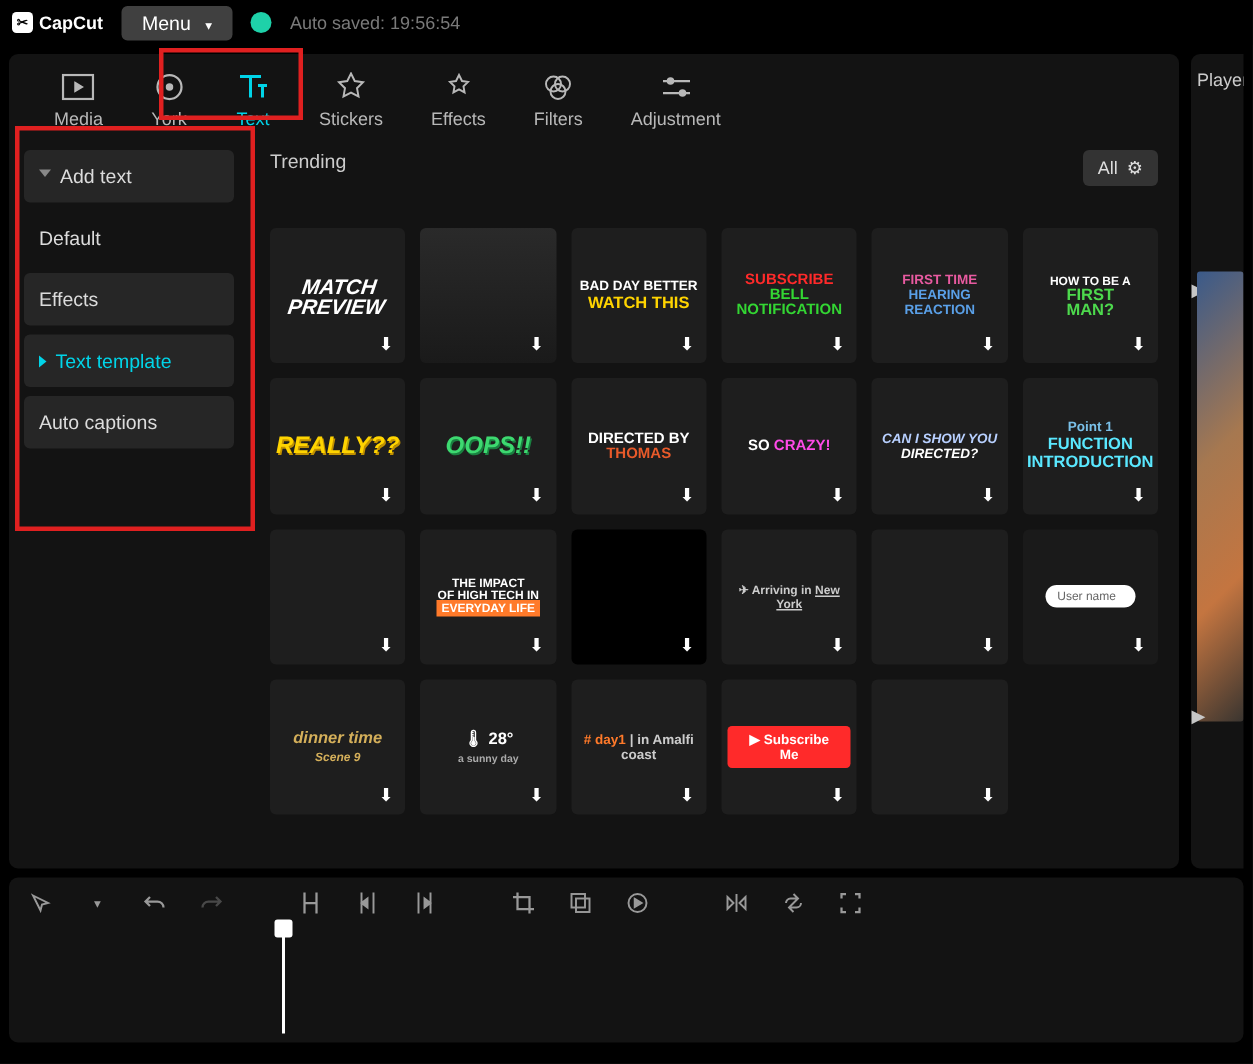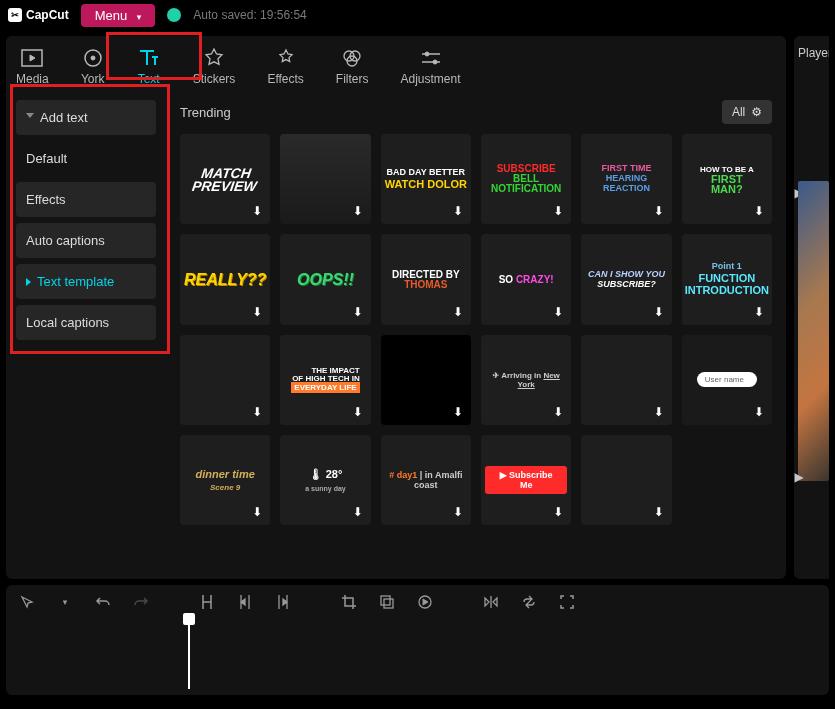--- a/index.html
+++ b/index.html
@@ -1,40 +1,40 @@
 <!DOCTYPE html>
 <html><head>
 <meta charset="utf-8">
 <style>
 *{margin:0;padding:0;box-sizing:border-box;font-family:Arial,Helvetica,sans-serif}
 body{background:#000;color:#c6c6c6;width:835px;height:709px;overflow:hidden;font-size:12px}
 .top{height:30px;background:#000;display:flex;align-items:center;padding:0 8px;gap:12px}
 .logo{color:#fff;font-size:12px;font-weight:700;display:flex;align-items:center;gap:4px}
 .logo-ico{width:14px;height:14px;background:#fff;border-radius:3px;color:#000;display:flex;align-items:center;justify-content:center;font-size:9px}
-.menu-btn{background:#be185d;color:#fff;padding:4px 14px;border-radius:4px;font-size:13px;cursor:pointer}
+.menu-btn{background:#404040;color:#fff;padding:4px 14px;border-radius:4px;font-size:13px;cursor:pointer}
 .cloud{width:14px;height:14px;background:#1ed1a9;border-radius:50%}
 .autosave{color:#7a7a7a;font-size:12px}
 .workspace{display:flex;height:555px;padding:6px;gap:8px}
 .left{flex:1;background:#131313;border-radius:6px;display:flex;flex-direction:column;overflow:hidden}
-.tabs{display:flex;padding:8px 8px 0;gap:28px}
+.tabs{display:flex;padding:8px 28px 0;gap:28px}
 .tab{display:flex;flex-direction:column;align-items:center;gap:4px;color:#b8b8b8;cursor:pointer;padding:4px 2px}
 .tab.on{color:#00d4e8}
 .tab-ico{width:24px;height:20px;display:flex;align-items:center;justify-content:center}
 .tab-ico svg{stroke:currentColor;fill:none}
 .tab-lbl{font-size:12px}
 .body{display:flex;flex:1;overflow:hidden}
 .side{width:160px;padding:10px;display:flex;flex-direction:column;gap:6px}
 .side-item{padding:10px;background:#262626;border-radius:4px;color:#dcdcdc;font-size:13px;cursor:pointer;display:flex;align-items:center;gap:6px}
 .side-item.default{background:transparent}
 .side-item.active{color:#00d4e8}
 .caret{width:0;height:0;border-top:4px solid transparent;border-bottom:4px solid transparent;border-left:5px solid #888}
 .caret.down{border-left:4px solid transparent;border-right:4px solid transparent;border-top:5px solid #888}
 .side-item.active .caret{border-left-color:#00d4e8}
 .grid-wrap{flex:1;padding:10px 14px;overflow:hidden}
-.grid-head{display:flex;justify-content:space-between;align-items:center;margin-bottom:10px}
+.grid-head{display:flex;justify-content:space-between;align-items:flex-start;margin-bottom:28px}
 .grid-title{color:#ccc;font-size:13px}
 .all-btn{background:#333;padding:5px 10px;border-radius:4px;color:#ddd;font-size:12px;display:flex;align-items:center;gap:6px;cursor:pointer}
 .grid{display:grid;grid-template-columns:repeat(6,1fr);gap:10px}
 .card{position:relative;aspect-ratio:1/1;background:#1e1e1e;border-radius:4px;display:flex;align-items:center;justify-content:center;text-align:center;padding:4px;overflow:hidden;cursor:pointer}
 .dl{position:absolute;right:4px;bottom:4px;width:18px;height:18px;color:#fff;display:flex;align-items:center;justify-content:center}
 .player{width:35px;background:#131313;border-radius:6px 0 0 6px;padding:10px 4px;position:relative;overflow:hidden}
 .player-title{color:#ccc;font-size:12px}
 .player-img{position:absolute;top:145px;left:4px;right:0;height:300px;background:linear-gradient(135deg,#3a5a8a 0%,#a67850 40%,#c47540 70%,#3a3530 100%);border-radius:2px}
 .player-handle{position:absolute;left:0;width:10px;height:18px;display:flex;align-items:center;justify-content:center}
 .timeline{height:110px;background:#131313;margin:0 6px;border-radius:6px;padding:8px 12px}
@@ -55,21 +55,21 @@
 .c3{font:900 10px Arial;line-height:1}.c3 .r{color:#ff2a2a}.c3 .g{color:#33d633}
 .c4{font:800 9px Arial;line-height:1.1}.c4 .p{color:#e85aa0}.c4 .b{color:#5aa0e8}
 .c5{font:900 11px Arial;color:#4dd94d;line-height:.95}
 .c6{font:italic 900 16px Arial;color:#ffd400;text-shadow:1px 1px 0 #c09000}
 .c7{font:italic 900 16px Arial;color:#3dd970;text-shadow:1px 1px 0 #1a8040}
 .c8{font:800 10px Arial;color:#fff;line-height:1}.c8 b{color:#e85a2a}
 .c9{font:800 10px Arial;color:#fff}.c9 b{color:#ff4ae8}
 .c10{font:italic 800 9px Arial;color:#fff;line-height:1.1}.c10 b{color:#b8d0ff}
 .c11{font:700 9px Arial;line-height:1.1}.c11 .t{color:#7ac0e8}.c11 b{color:#5ae8ff;font-size:11px}
 .c12{font:700 10px Arial;color:#5a9ad4;letter-spacing:1px}
-.c13{font:600 8px Arial;color:#fff;line-height:1.1;text-align:right}.c13 b{background:#ff7a2a;padding:1px 3px}
+.c13{font:600 8px Arial;color:#fff;line-height:1.1;text-align:center}.c13 b{background:#ff7a2a;padding:1px 3px}
 .c14{background:#000}
 .c15{font:600 8px Arial;color:#ccc}.c15 b{text-decoration:underline}
 .c16{font:900 13px Arial;color:#fff}.c16 .n{color:#ff7a2a;font-size:18px}
 .c17{background:#1a1a1a;display:flex;align-items:center;justify-content:center}.c17 .pill{background:#fff;color:#666;font-size:8px;padding:3px 8px;border-radius:10px;position:relative;min-width:60px;text-align:left}
 .c18{font:italic 700 11px Arial;color:#d4af5a}.c18 .s{font-size:8px;color:#d4af5a}
 .c19{font:600 11px Arial;color:#fff}.c19 .d{color:#aaa;font-size:7px}
 .c20{font:600 9px Arial}.c20 .h{color:#ff7a2a}.c20 .g{color:#ccc}
 .c21{background:#ff2a2a;color:#fff;font:700 9px Arial;padding:4px 8px;border-radius:3px}
 .c22{font:800 11px Arial;color:#ffb950;line-height:1}.c22 .t{font-size:8px}.c22 .s{font:italic 400 9px cursive}
 </style>
@@ -164,50 +164,47 @@
         <div class="side-item">
             <span class="caret down"></span>
             <span>Add text</span>
           </div>
         <div class="side-item default">
             <span>Default</span>
           </div>
         <div class="side-item">
             <span>Effects</span>
           </div>
-        <div class="side-item">
-            <span>Auto captions</span>
-          </div>
         <div class="side-item active">
             <span class="caret"></span>
             <span>Text template</span>
           </div>
         <div class="side-item">
-            <span>Local captions</span>
+            <span>Auto captions</span>
           </div>
       </div>
 
       <div class="grid-wrap">
         <div class="grid-head">
           <span class="grid-title">Trending</span>
           <div class="all-btn">
               <span>All</span>
               <span>⚙</span>
             </div>
         </div>
         <div class="grid">
           <div class="card">
               <div class="c0"><span>MATCH</span><br><span>PREVIEW</span></div>
               <span class="dl">⬇</span>
             </div>
           <div class="card c1">
               <span class="dl">⬇</span>
             </div>
           <div class="card">
-              <div class="c2"><span>BAD DAY BETTER</span><br><b>WATCH DOLOR</b></div>
+              <div class="c2"><span>BAD DAY BETTER</span><br><b>WATCH THIS</b></div>
               <span class="dl">⬇</span>
             </div>
           <div class="card">
               <div class="c3"><span class="r">SUBSCRIBE</span><br><span class="g">BELL NOTIFICATION</span></div>
               <span class="dl">⬇</span>
             </div>
           <div class="card">
               <div class="c4"><span class="p">FIRST TIME</span><br><span class="b">HEARING REACTION</span></div>
               <span class="dl">⬇</span>
             </div>
@@ -225,21 +222,21 @@
             </div>
           <div class="card">
               <div class="c8"><span>DIRECTED BY</span><br><b>THOMAS</b></div>
               <span class="dl">⬇</span>
             </div>
           <div class="card">
               <div class="c9"><span>SO</span> <b>CRAZY!</b></div>
               <span class="dl">⬇</span>
             </div>
           <div class="card">
-              <div class="c10"><b>CAN I SHOW YOU</b><br><span>SUBSCRIBE?</span></div>
+              <div class="c10"><b>CAN I SHOW YOU</b><br><span>DIRECTED?</span></div>
               <span class="dl">⬇</span>
             </div>
           <div class="card">
               <div class="c11"><span class="t">Point 1</span><br><b>FUNCTION</b><br><b>INTRODUCTION</b></div>
               <span class="dl">⬇</span>
             </div>
           <div class="card">
               <span class="dl">⬇</span>
             </div>
           <div class="card">

